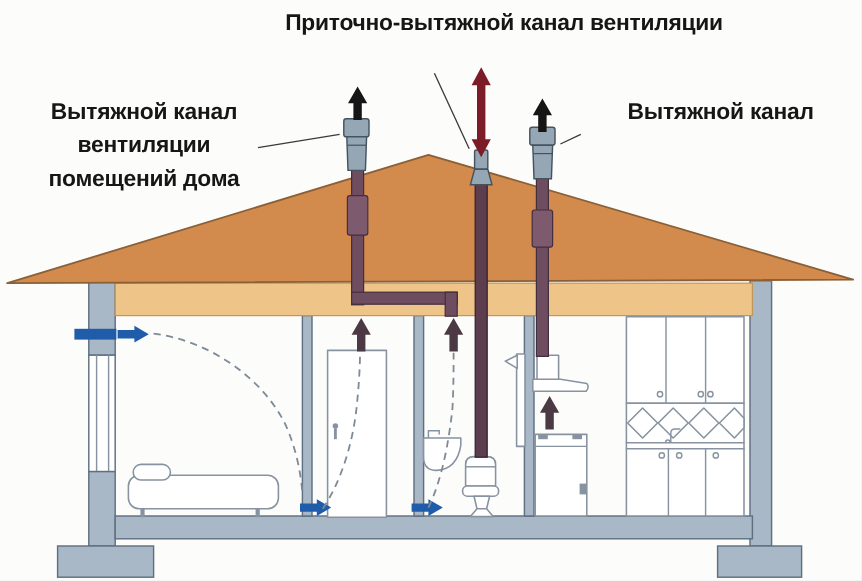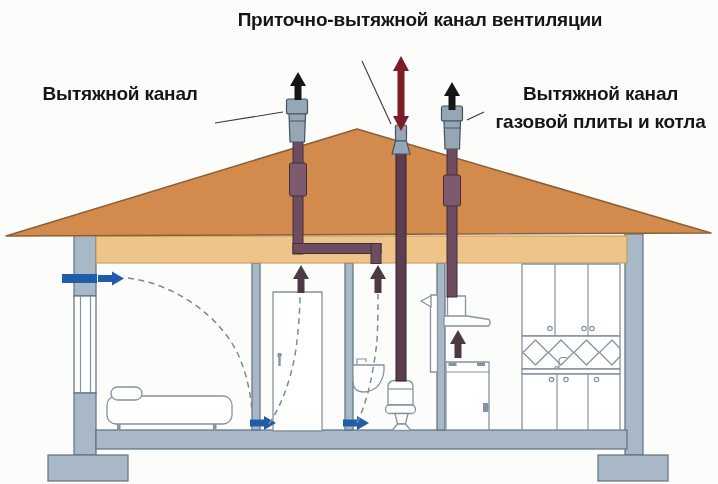--- a/index.html
+++ b/index.html
@@ -142,19 +142,20 @@
     <line class="leader" x1="215" y1="123" x2="283" y2="112"></line>
     <line class="leader" x1="362" y1="61" x2="391" y2="124"></line>
     <line class="leader" x1="484" y1="112" x2="467" y2="120"></line>
   </svg>
 
   <div class="label lbl-top">
     <div>Приточно-вытяжной канал вентиляции</div>
   </div>
   <div class="label lbl-left">
     <div>Вытяжной канал</div>
+    <div>вентиляции</div>
+    <div>помещений дома</div>
   </div>
   <div class="label lbl-right">
     <div>Вытяжной канал</div>
-    <div>газовой плиты и котла</div>
   </div>
 
 </div>
 
 </body></html>

